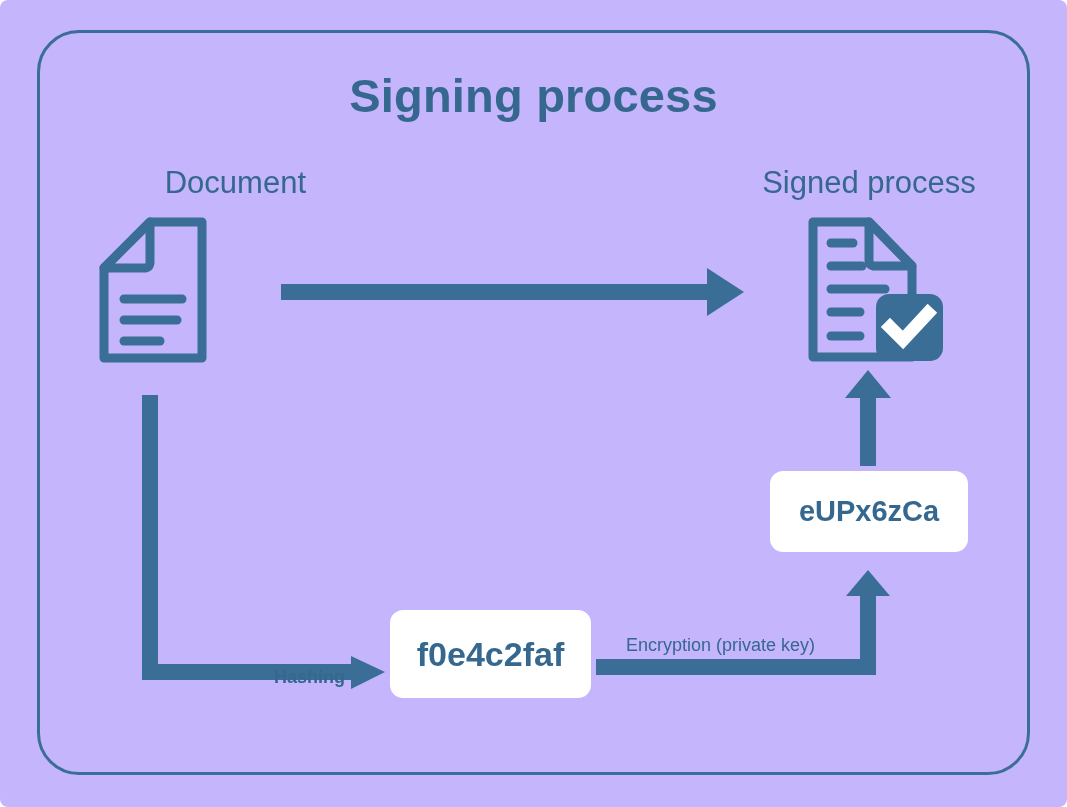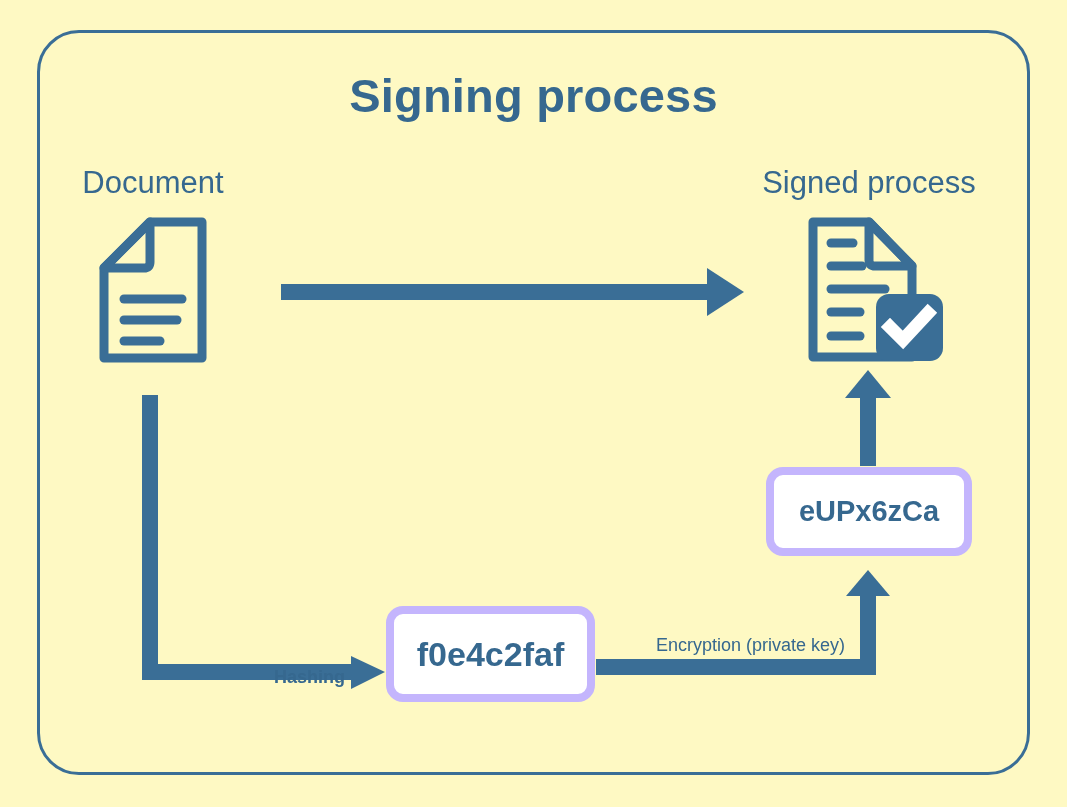--- a/index.html
+++ b/index.html
@@ -11,21 +11,22 @@
     width: 1067px;
     height: 807px;
     font-family: "Liberation Sans", "DejaVu Sans", sans-serif;
     overflow: hidden;
   }
 
   #stage {
     position: relative;
     width: 1067px;
     height: 807px;
-    background: #fef9c3;
+    background: #c4b5fd;
+    border-radius: 8px;
   }
 
   
   .frame {
     position: absolute;
     left: 37px;
     top: 30px;
     width: 993px;
     height: 745px;
     border: 3px solid #3a6e96;
@@ -50,49 +51,49 @@
 
   
   .label {
     position: absolute;
     color: #36688f;
     font-size: 31px;
     font-weight: 300;
     line-height: 1.1;
     white-space: nowrap;
   }
-  .label-document    { left: 0;   top: 166px; width: 306px; text-align: center; }
+  .label-document    { left: 0;   top: 166px; width: 306px; text-align: right; }
   .label-signed      { left: 716px; top: 166px; width: 306px; text-align: center; }
   .label-hash        { left: 386px; top: 560px; width: 210px; text-align: center; }
 
   .small-label {
     position: absolute;
     color: #36688f;
     font-size: 18px;
     font-weight: 400;
     line-height: 1.1;
     white-space: nowrap;
   }
   .label-hashing     { left: 274px; top: 668px; font-weight: bold; }
-  .label-encryption  { left: 626px; top: 636px; margin-left: 30px; }
+  .label-encryption  { left: 626px; top: 636px; }
 
   
   .svglayer {
     position: absolute;
     left: 0;
     top: 0;
     width: 1067px;
     height: 807px;
     overflow: visible;
   }
 
   
   .valuebox {
     position: absolute;
-    border: 8px solid #c4b5fd;
+    border: 4px solid #c4b5fd;
     border-radius: 17px;
     box-sizing: border-box;
     background: #ffffff;
     display: flex;
     align-items: center;
     justify-content: center;
     color: #36688f;
     font-weight: bold;
     white-space: nowrap;
     text-align: right;

